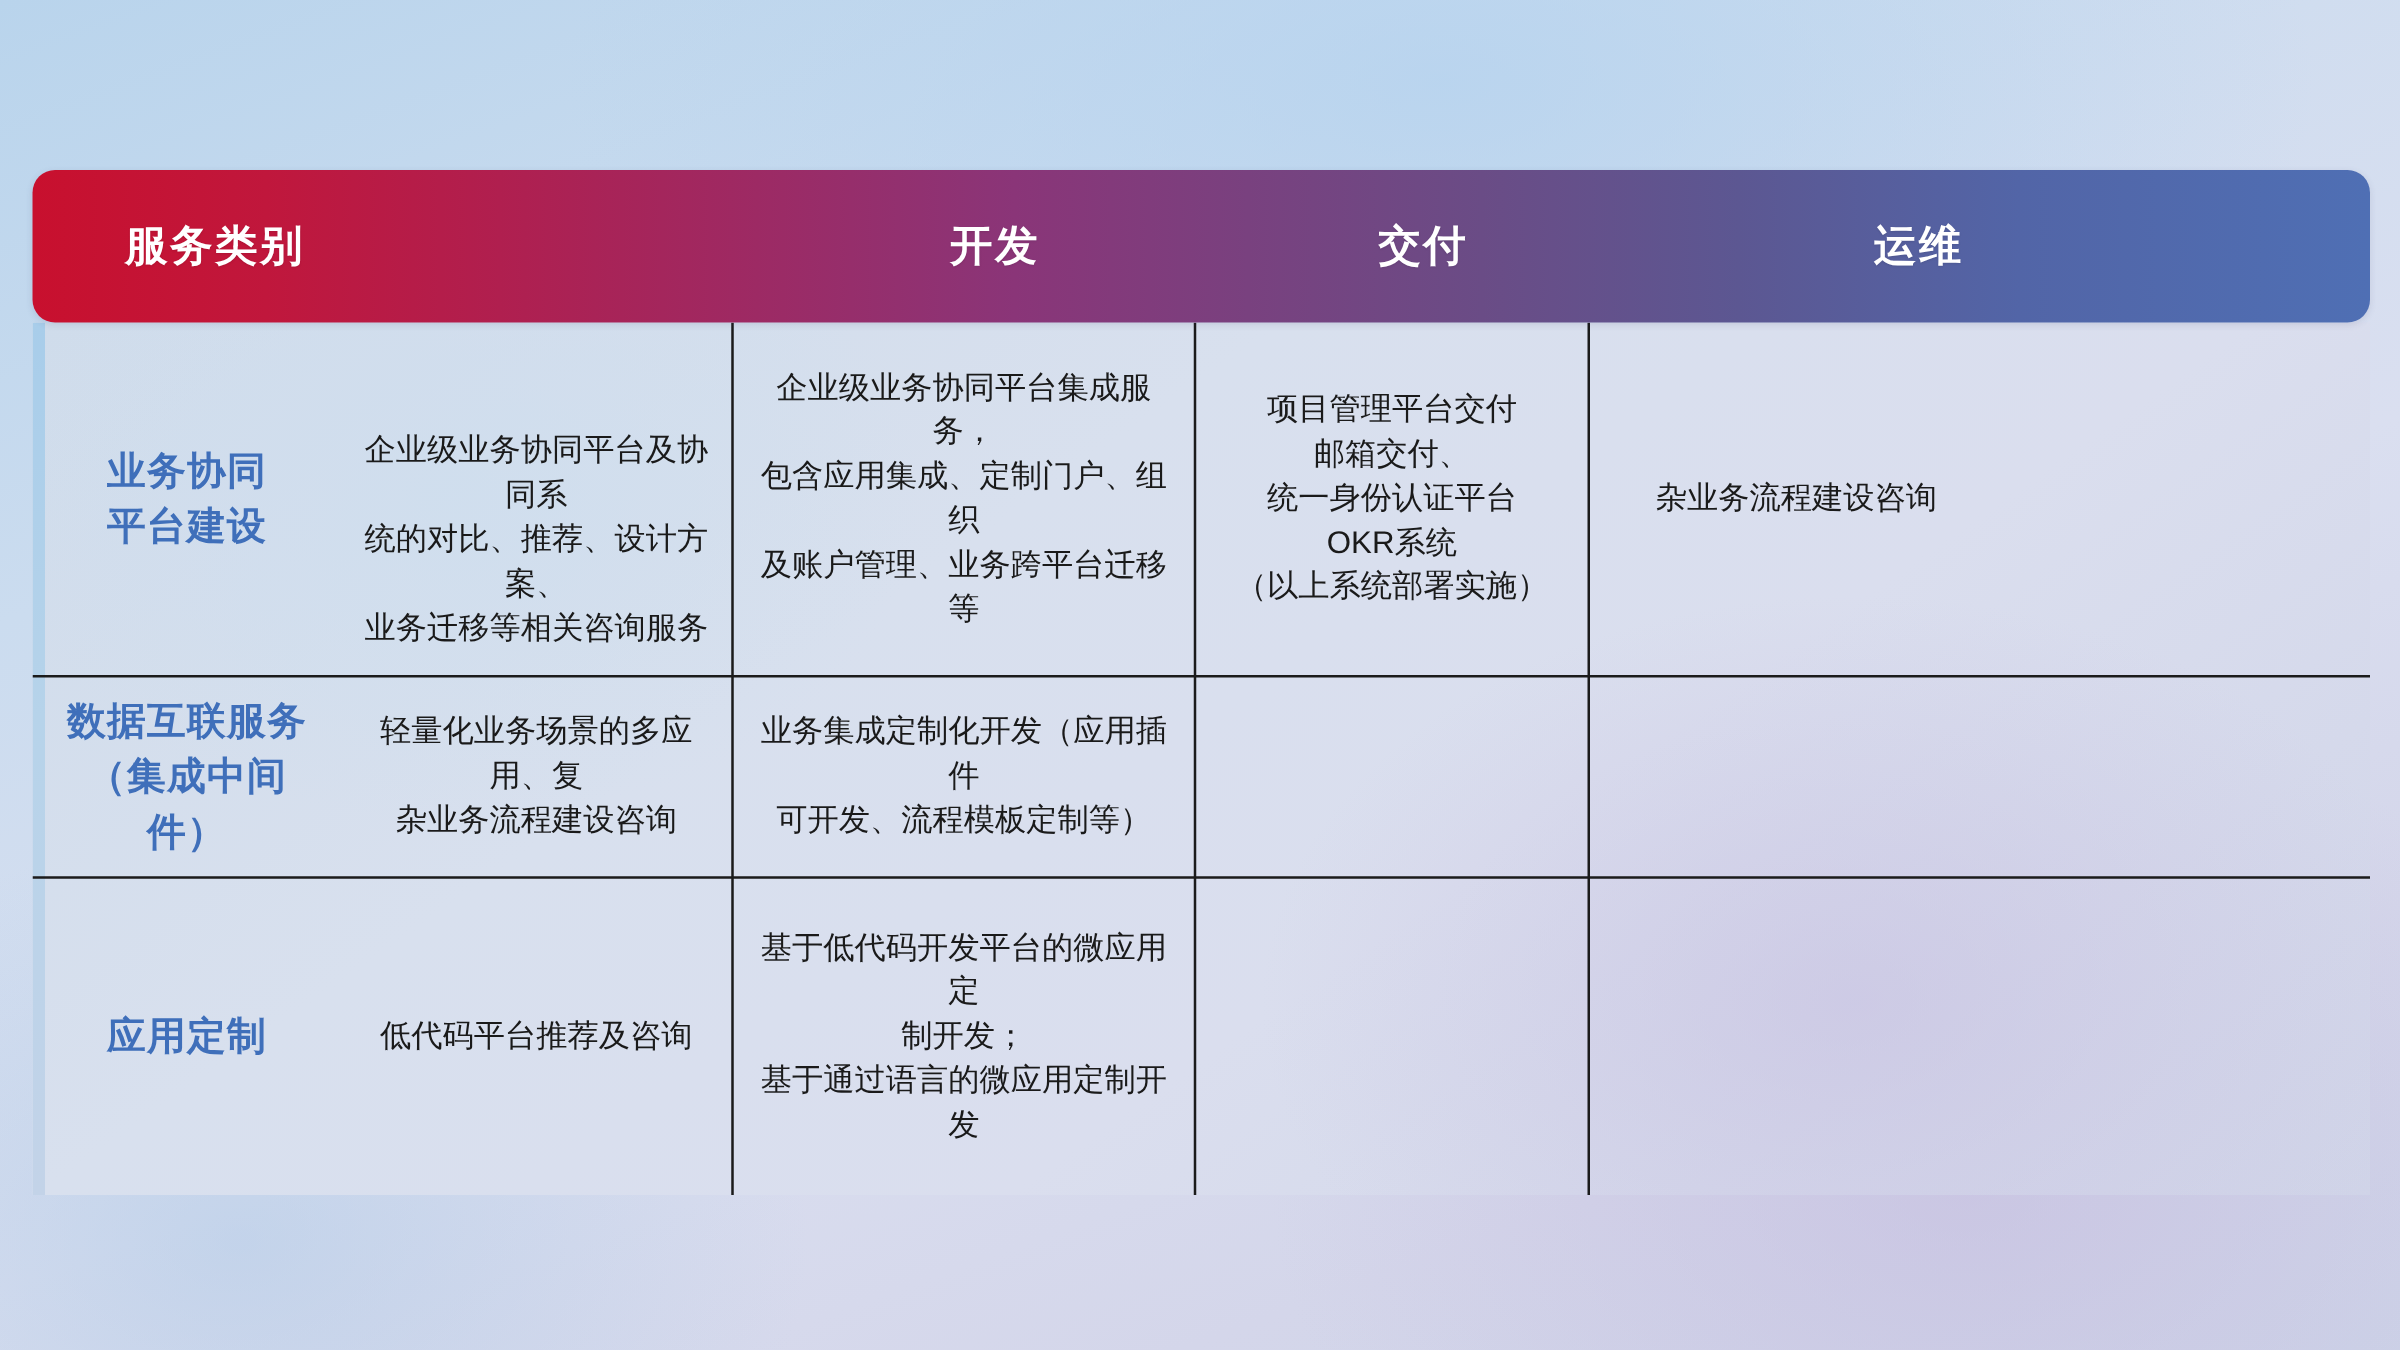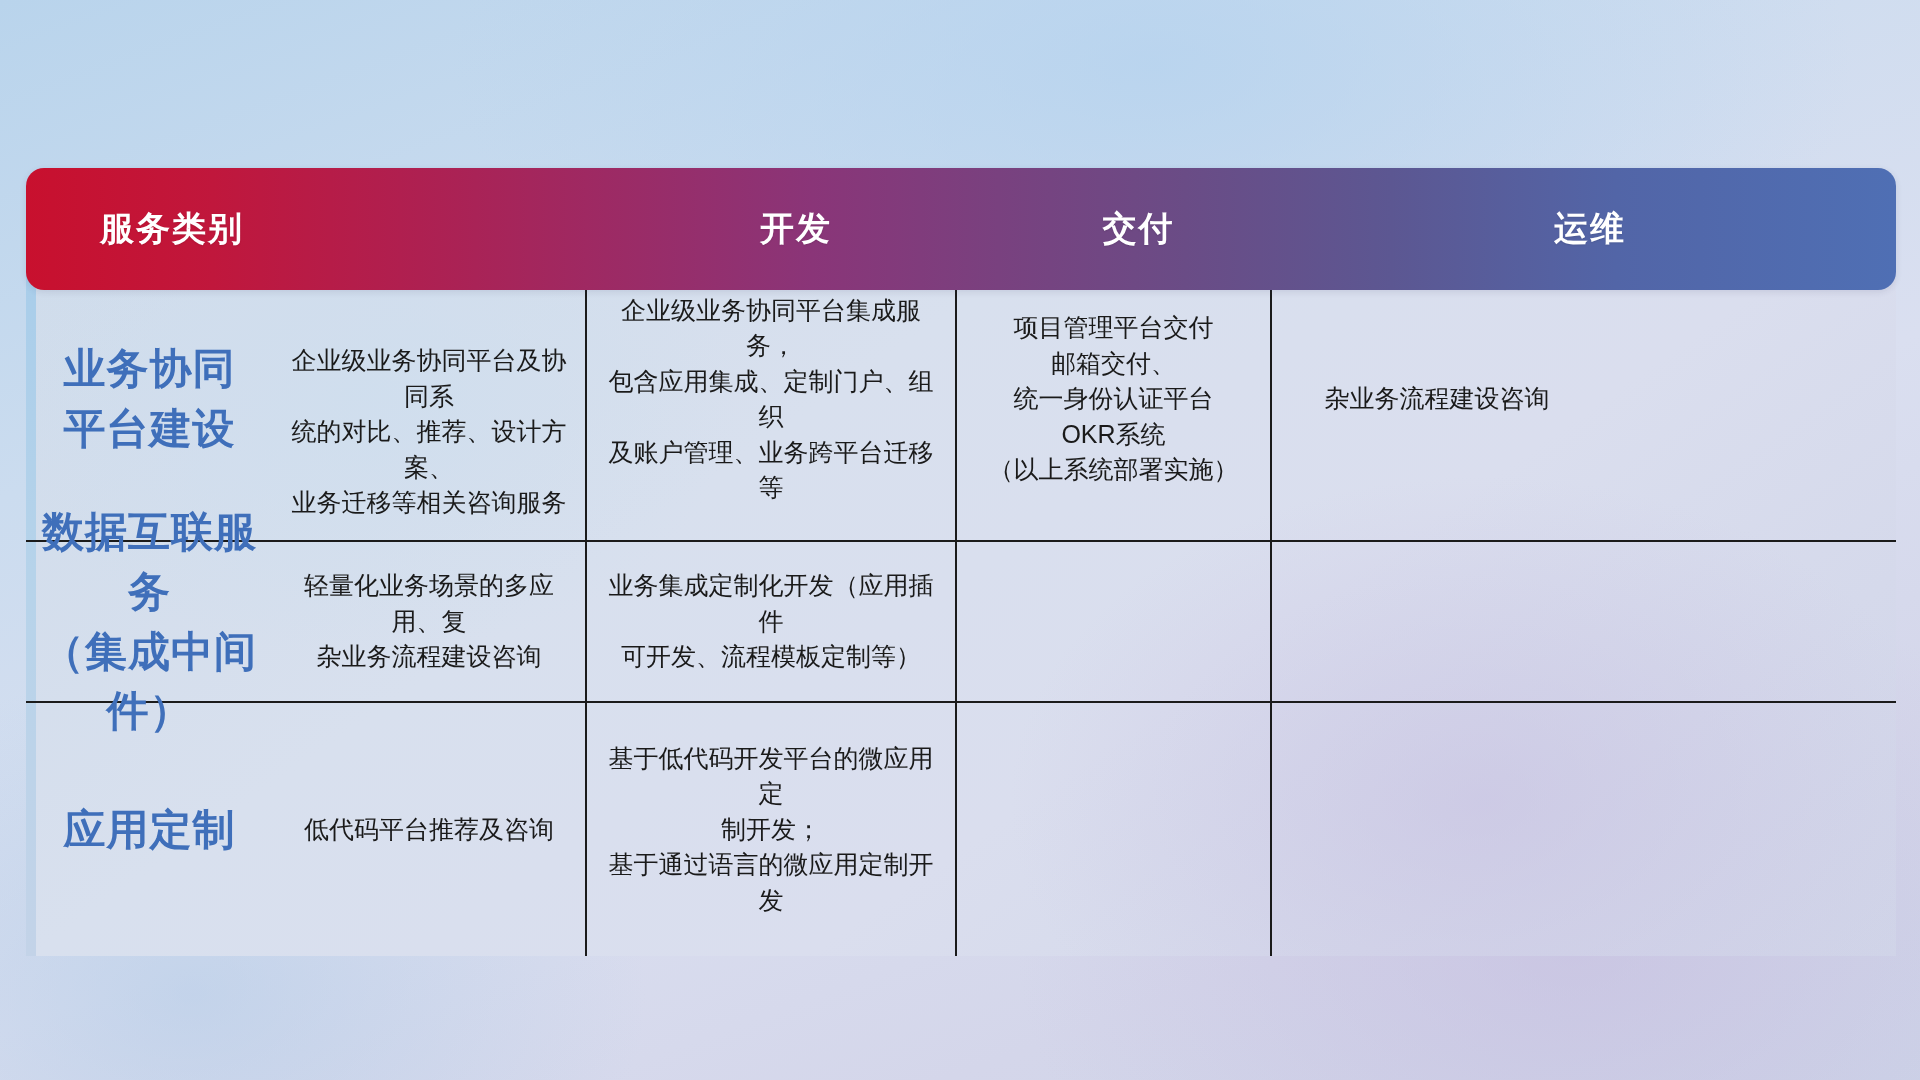--- a/index.html
+++ b/index.html
@@ -41,21 +41,20 @@
         #8a3578 42%,
         #79417f 52%,
         #6a4c86 62%,
         #5c5792 73%,
         #5265a7 85%,
         #4f6fb4 100%);
     display:flex;
     align-items:center;
     z-index:3;
     box-shadow:0 2px 6px rgba(60,60,100,0.12);
-    margin-top:32px;
   }
   .th {
     color:#ffffff;
     font-weight:bold;
     font-size:34px;
     letter-spacing:2px;
     text-align:center;
     white-space:nowrap;
     text-shadow:0 1px 2px rgba(0,0,0,0.10);
   }
@@ -106,37 +105,37 @@
     color:#1a1a1a;
     font-size:25px;
     line-height:1.42;
     padding:6px 14px;
     white-space:pre-line;
     z-index:2;
   }
   .cell.rowlabel {
     color:#3f6fba;
     font-weight:bold;
-    font-size:42px;
+    font-size:31px;
     line-height:1.42;
     letter-spacing:1px;
   }
 </style>
 </head>
 <body>
 
 <div id="stage">
 
   <div class="table-wrap">
 
     <div class="thead">
       <div class="th" style="position:absolute;left:0px;width:292px;">服务类别</div>
       <div class="th" style="position:absolute;left:585px;width:370px;">开发</div>
       <div class="th" style="position:absolute;left:955px;width:315px;">交付</div>
-      <div class="th" style="position:absolute;left:1270px;width:330px;text-align:right;">运维</div>
+      <div class="th" style="position:absolute;left:1344px;width:330px;">运维</div>
     </div>
 
     <div class="tbody">
 
       <div class="col-div" style="left:559px; top:0; height:698px;"></div>
       <div class="col-div" style="left:929px; top:0; height:698px;"></div>
       <div class="col-div" style="left:1244px; top:0; height:698px;"></div>
 
       <div class="row-div" style="top:282px;"></div>
       <div class="row-div" style="top:443px;"></div>

